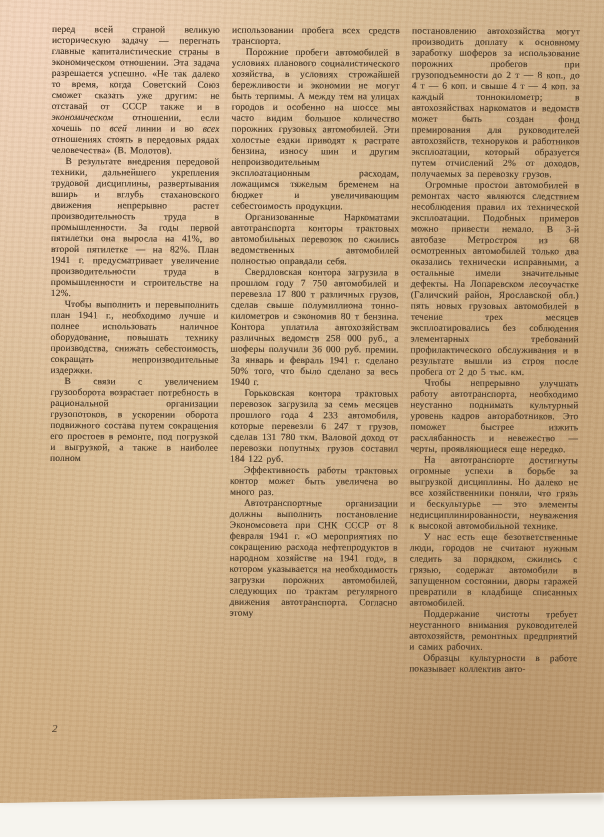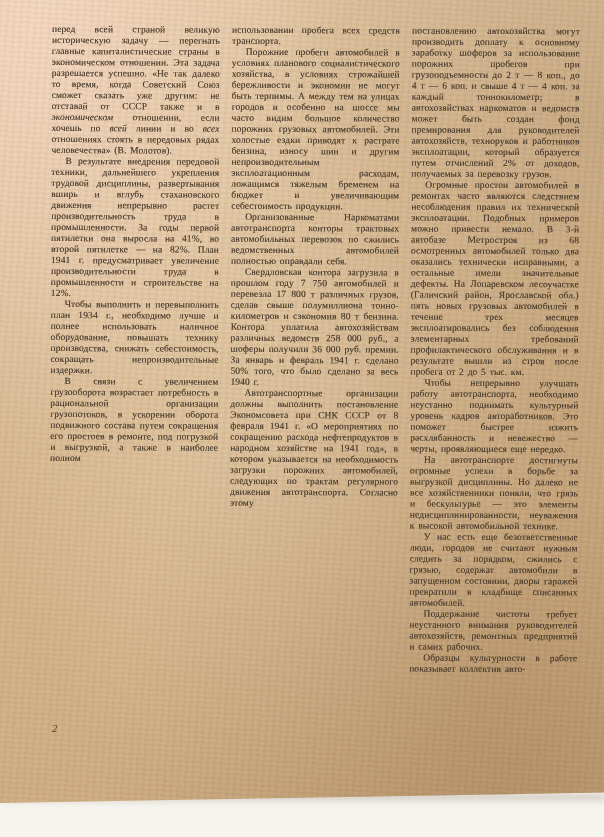--- a/index.html
+++ b/index.html
@@ -91,28 +91,30 @@
 
 <div class="scan">
   <div class="paper-shadow"></div>
   <div class="paper"></div>
   <div class="grain"></div>
 
   <div class="columns">
     <div class="col">
         <p class="noindent">перед всей страной великую историческую задачу — перегнать главные капиталистические страны в экономическом отношении. Эта задача разрешается успешно. «Не так далеко то время, когда Советский Союз сможет сказать уже другим: не отставай от СССР также и в <i>экономическом</i> отношении, если хочешь по <i>всей</i> линии и во <i>всех</i> отношениях стоять в передовых рядах человечества» (В. Молотов).</p>
         <p>В результате внедрения передовой техники, дальнейшего укрепления трудовой дисциплины, развертывания вширь и вглубь стахановского движения непрерывно растет производительность труда в промышленности. За годы первой пятилетки она выросла на 41%, во второй пятилетке — на 82%. План 1941 г. предусматривает увеличение производительности труда в промышленности и строительстве на 12%.</p>
-        <p>Чтобы выполнить и перевыполнить план 1934 г., необходимо лучше и полнее использовать наличное оборудование, повышать технику производства, снижать себестоимость, сокращать непроизводительные издержки.</p>
+        <p>Чтобы выполнить и перевыполнить план 1941 г., необходимо лучше и полнее использовать наличное оборудование, повышать технику производства, снижать себестоимость, сокращать непроизводительные издержки.</p>
         <p>В связи с увеличением грузооборота возрастает потребность в рациональной организации грузопотоков, в ускорении оборота подвижного состава путем сокращения его простоев в ремонте, под погрузкой и выгрузкой, а также в наиболее полном</p>
       </div>
     <div class="col">
         <p class="noindent">использовании пробега всех средств транспорта.</p>
         <p>Порожние пробеги автомобилей в условиях планового социалистического хозяйства, в условиях строжайшей бережливости и экономии не могут быть терпимы. А между тем на улицах городов и особенно на шоссе мы часто видим большое количество порожних грузовых автомобилей. Эти холостые ездки приводят к растрате бензина, износу шин и другим непроизводительным эксплоатационным расходам, ложащимся тяжелым бременем на бюджет и увеличивающим себестоимость продукции.</p>
         <p>Организованные Наркоматами автотранспорта конторы трактовых автомобильных перевозок по сжились ведомственных автомобилей полностью оправдали себя.</p>
         <p>Свердловская контора загрузила в прошлом году 7 750 автомобилей и перевезла 17 800 т различных грузов, сделав свыше полумиллиона тонно-километров и сэкономив 80 т бензина. Контора уплатила автохозяйствам различных ведомств 258 000 руб., а шоферы получили 36 000 руб. премии. За январь и февраль 1941 г. сделано 50% того, что было сделано за весь 1940 г.</p>
+        <p>Горьковская контора трактовых перевозок загрузила за семь месяцев прошлого года 4 233 автомобиля, которые перевезли 6 247 т грузов, сделав 131 780 ткм. Валовой доход от перевозки попутных грузов составил 184 122 руб.</p>
+        <p>Эффективность работы трактовых контор может быть увеличена во много раз.</p>
         <p>Автотранспортные организации должны выполнить постановление Экономсовета при СНК СССР от 8 февраля 1941 г. «О мероприятиях по сокращению расхода нефтепродуктов в народном хозяйстве на 1941 год», в котором указывается на необходимость загрузки порожних автомобилей, следующих по трактам регулярного движения автотранспорта. Согласно этому</p>
       </div>
     <div class="col">
         <p class="noindent">постановлению автохозяйства могут производить доплату к основному заработку шоферов за использование порожних пробегов при грузоподъемности до 2 т — 8 коп., до 4 т — 6 коп. и свыше 4 т — 4 коп. за каждый тоннокилометр; в автохозяйствах наркоматов и ведомств может быть создан фонд премирования для руководителей автохозяйств, техноруков и работников эксплоатации, который образуется путем отчислений 2% от доходов, получаемых за перевозку грузов.</p>
         <p>Огромные простои автомобилей в ремонтах часто являются следствием несоблюдения правил их технической эксплоатации. Подобных примеров можно привести немало. В 3-й автобазе Метростроя из 68 осмотренных автомобилей только два оказались технически исправными, а остальные имели значительные дефекты. На Лопаревском лесоучастке (Галичский район, Ярославской обл.) пять новых грузовых автомобилей в течение трех месяцев эксплоатировались без соблюдения элементарных требований профилактического обслуживания и в результате вышли из строя после пробега от 2 до 5 тыс. км.</p>
         <p>Чтобы непрерывно улучшать работу автотранспорта, необходимо неустанно поднимать культурный уровень кадров автоработников. Это поможет быстрее изжить расхлябанность и невежество — черты, проявляющиеся еще нередко.</p>
         <p>На автотранспорте достигнуты огромные успехи в борьбе за выгрузкой дисциплины. Но далеко не все хозяйственники поняли, что грязь и бескультурье — это элементы недисциплинированности, неуважения к высокой автомобильной технике.</p>
         <p>У нас есть еще безответственные люди, городов не считают нужным следить за порядком, сжились с грязью, содержат автомобили в запущенном состоянии, дворы гаражей превратили в кладбище списанных автомобилей.</p>
         <p>Поддержание чистоты требует неустанного внимания руководителей автохозяйств, ремонтных предприятий и самих рабочих.</p>
         <p>Образцы культурности в работе показывает коллектив авто-</p>

